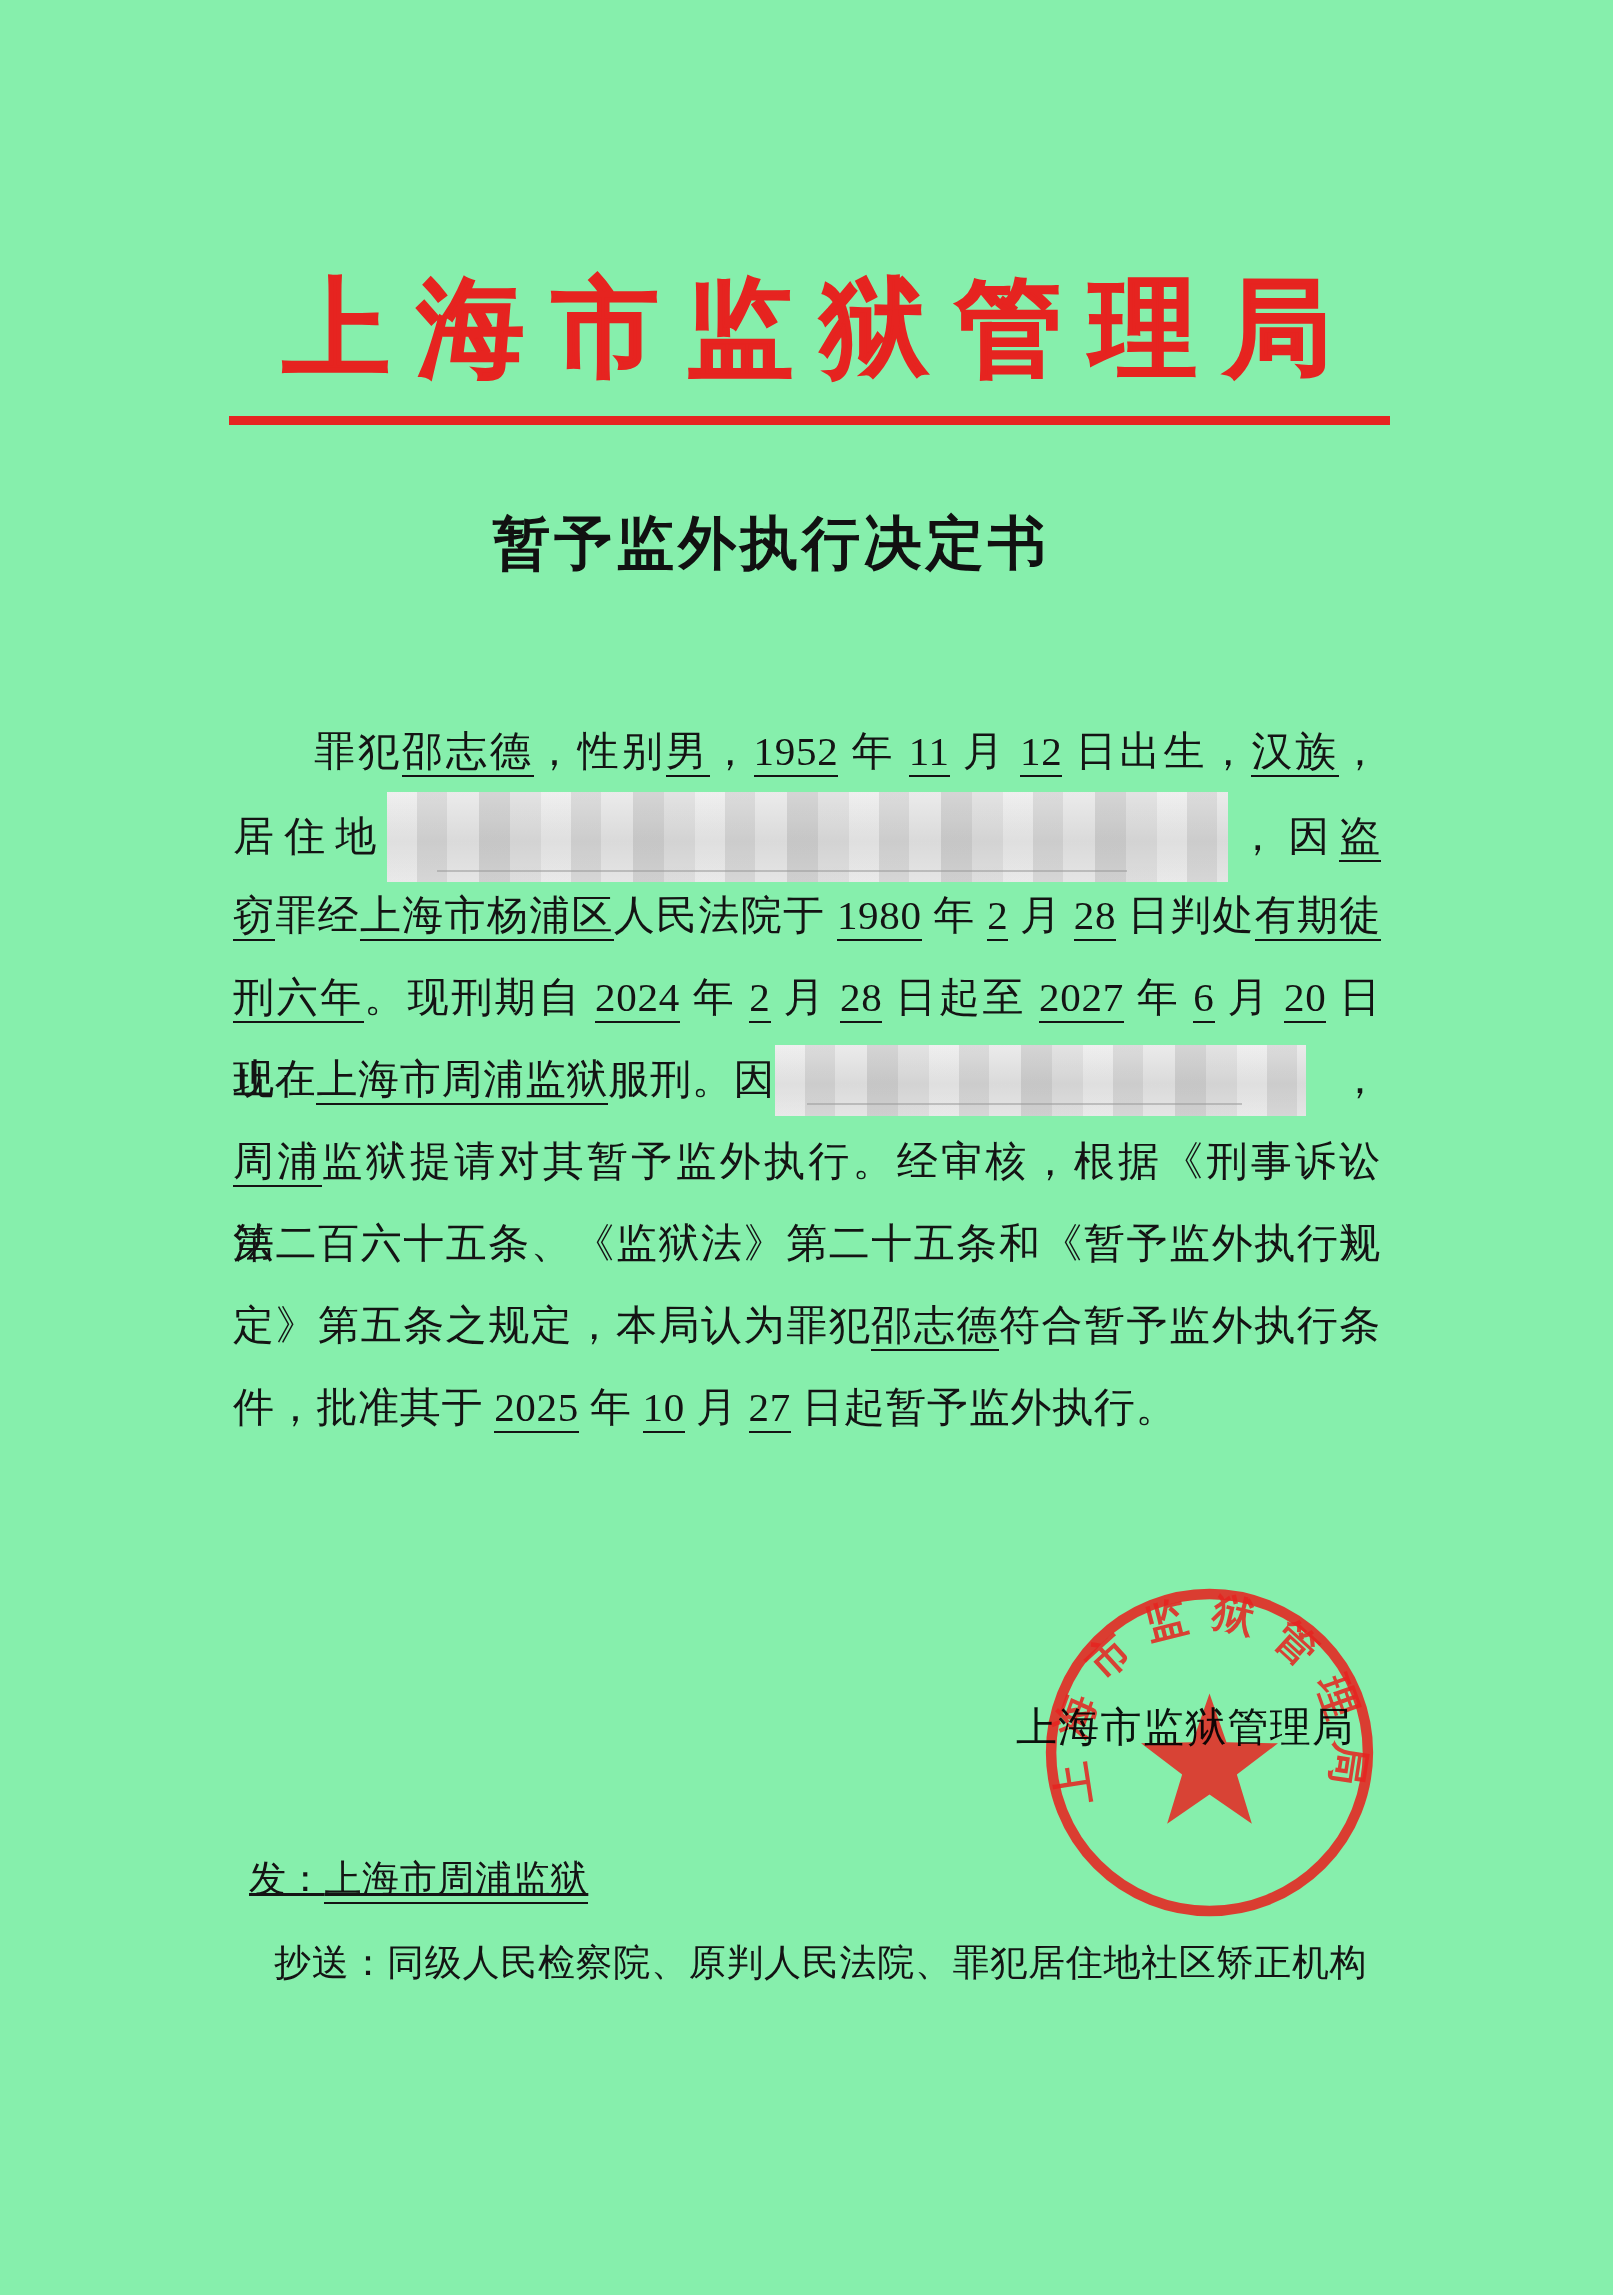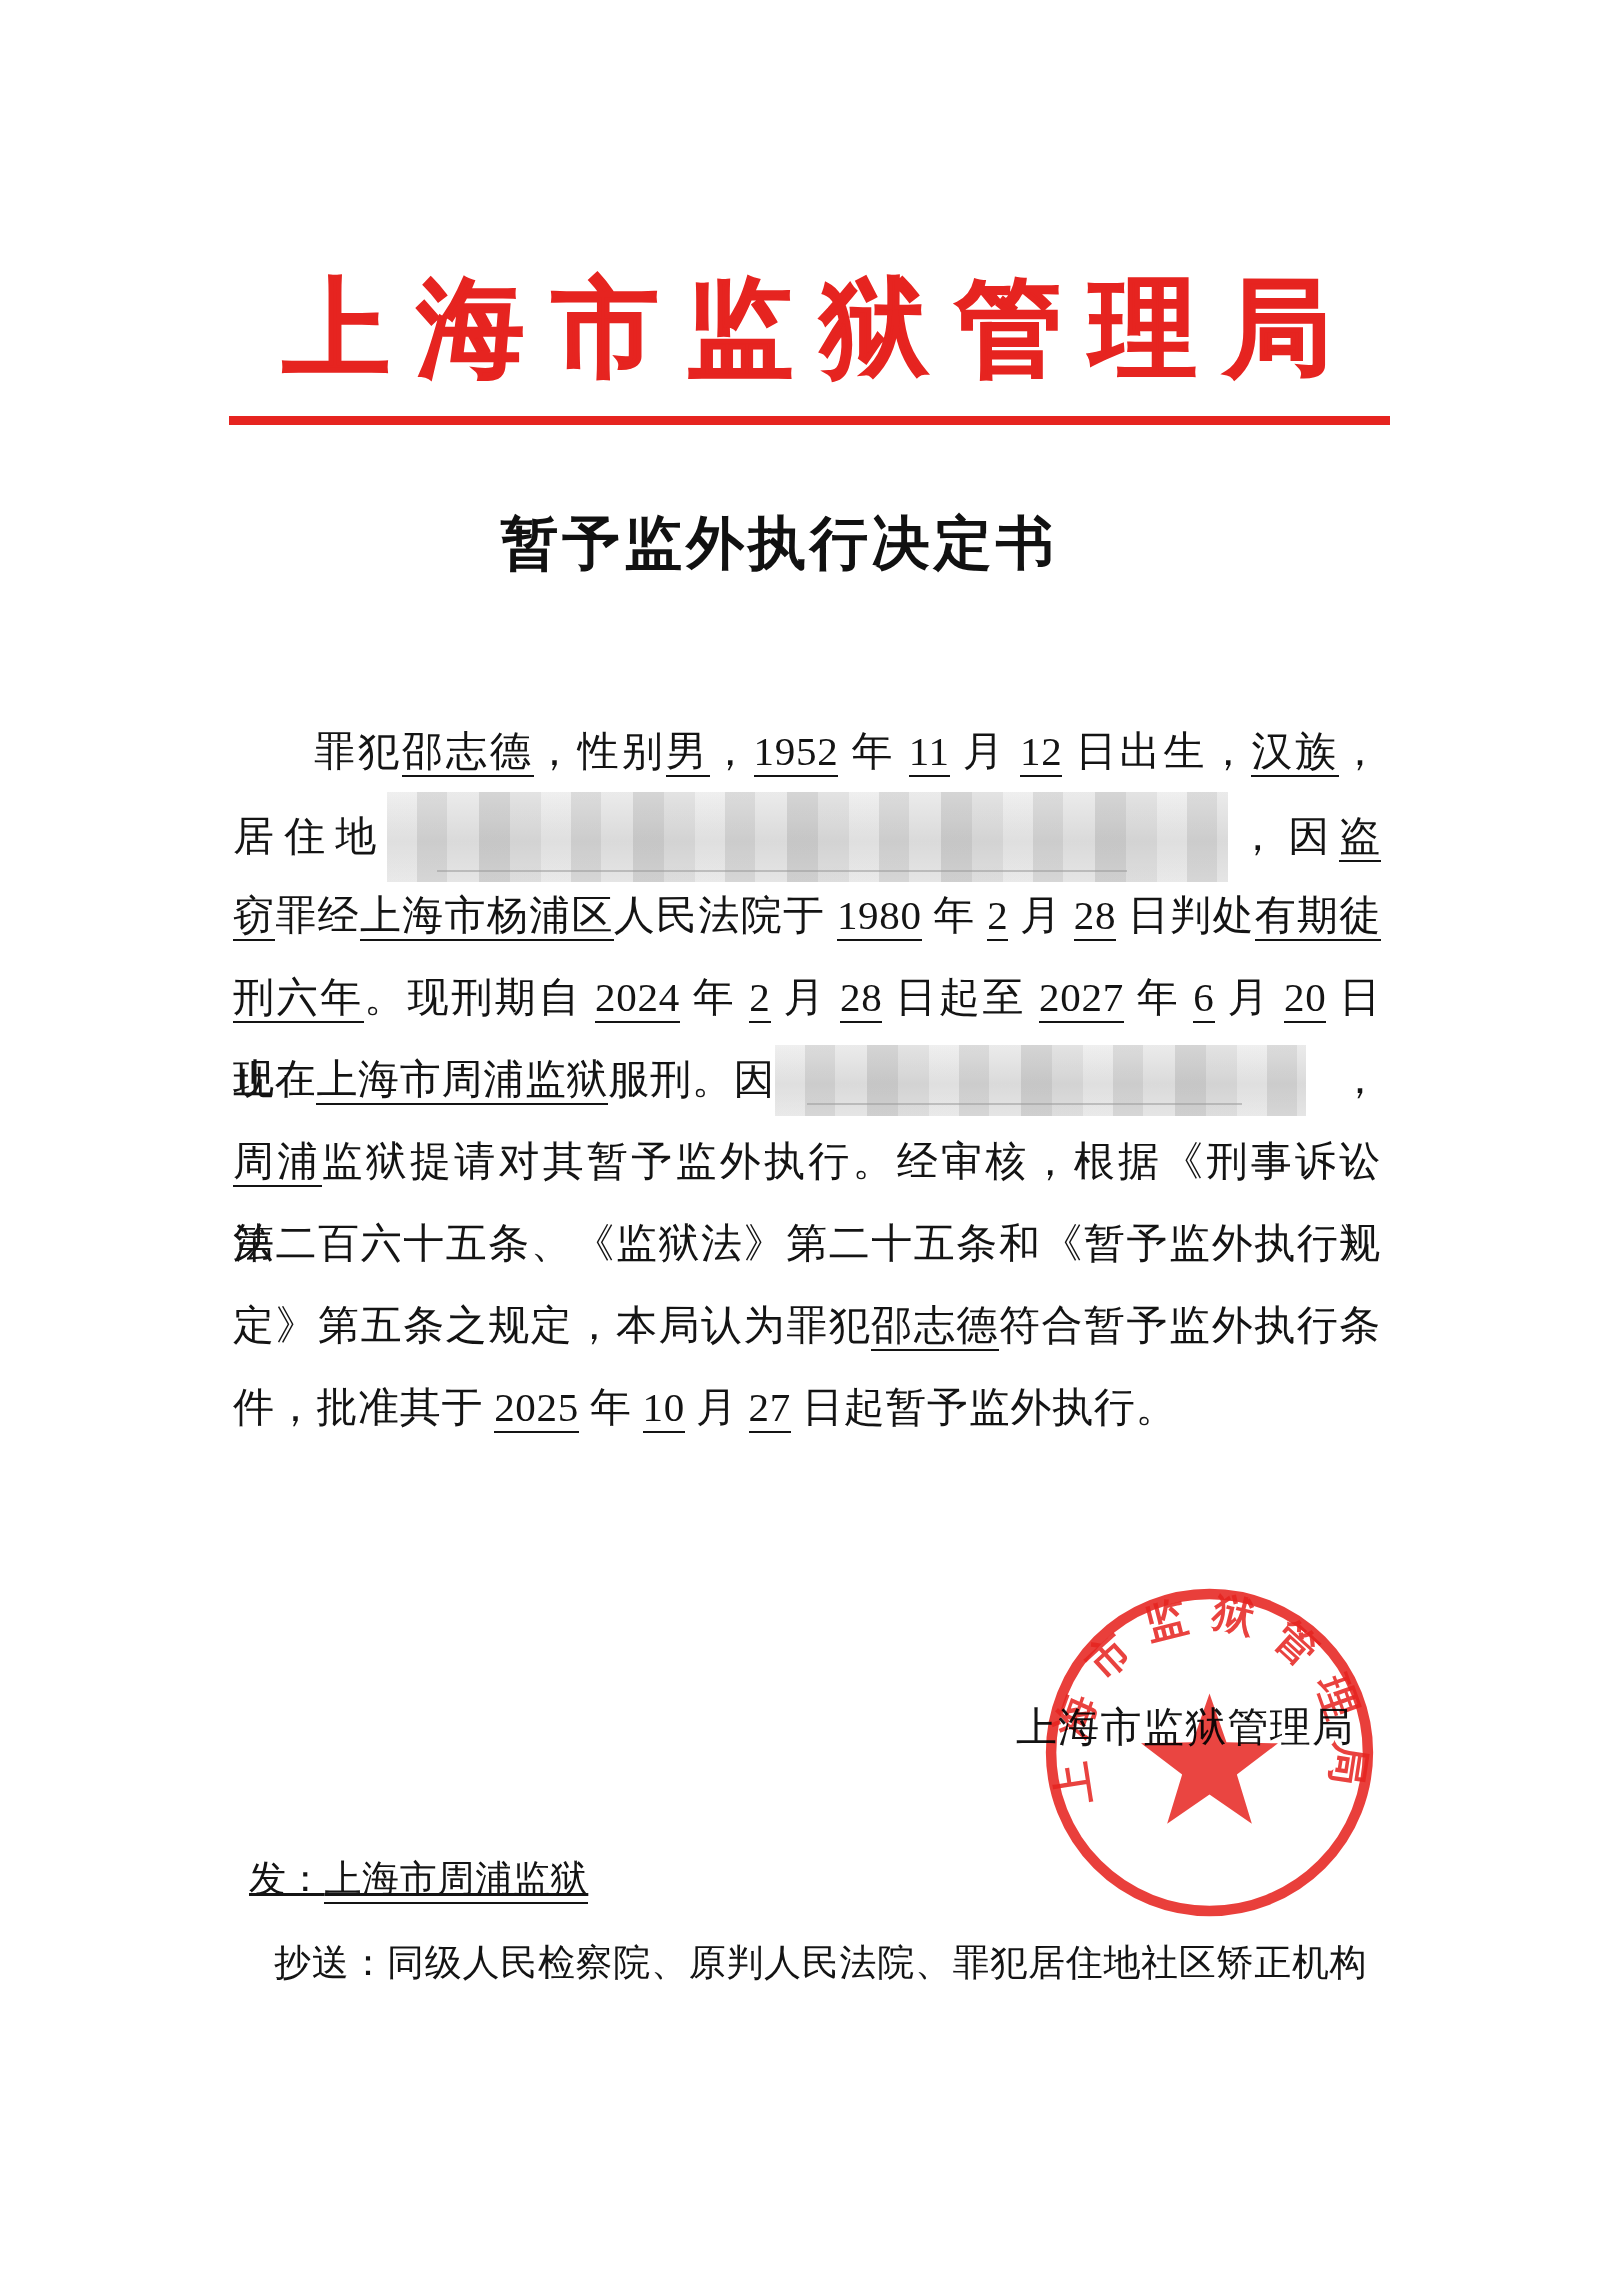--- a/index.html
+++ b/index.html
@@ -1,19 +1,19 @@
 <!DOCTYPE html>
 <html style="font-size:10.5px"><head>
 <meta charset="utf-8">
 <style>
   html,body{margin:0;padding:0;background:#888;}
   .page{
     position:relative;
     width:1614px;height:2295px;
-    background:#ffffff;
+    background:#86efac;
     font-family:"Liberation Serif","DejaVu Serif",serif;
     color:#141414;
     overflow:hidden;
   }
   
   .header-title{
     position:absolute;top:257px;left:0;width:1614px;
     text-align:center;
     font-size:107px;font-weight:700;
     letter-spacing:27.5px;text-indent:27.5px;
@@ -26,21 +26,20 @@
     background:#e62420;
   }
   
   .doc-title{
     position:absolute;top:505px;left:0;width:1542px;
     text-align:center;
     font-size:58px;font-weight:700;
     letter-spacing:3.9px;
     color:#111;
     white-space:nowrap;
-    padding-left:8px;
   }
   .doc-number{
     position:absolute;top:651px;right:255px;
     font-size:39px;letter-spacing:1.3px;
     white-space:nowrap;
   }
   
   .body-block{
     position:absolute;top:710px;left:233px;width:1148px;
     font-size:41px;

